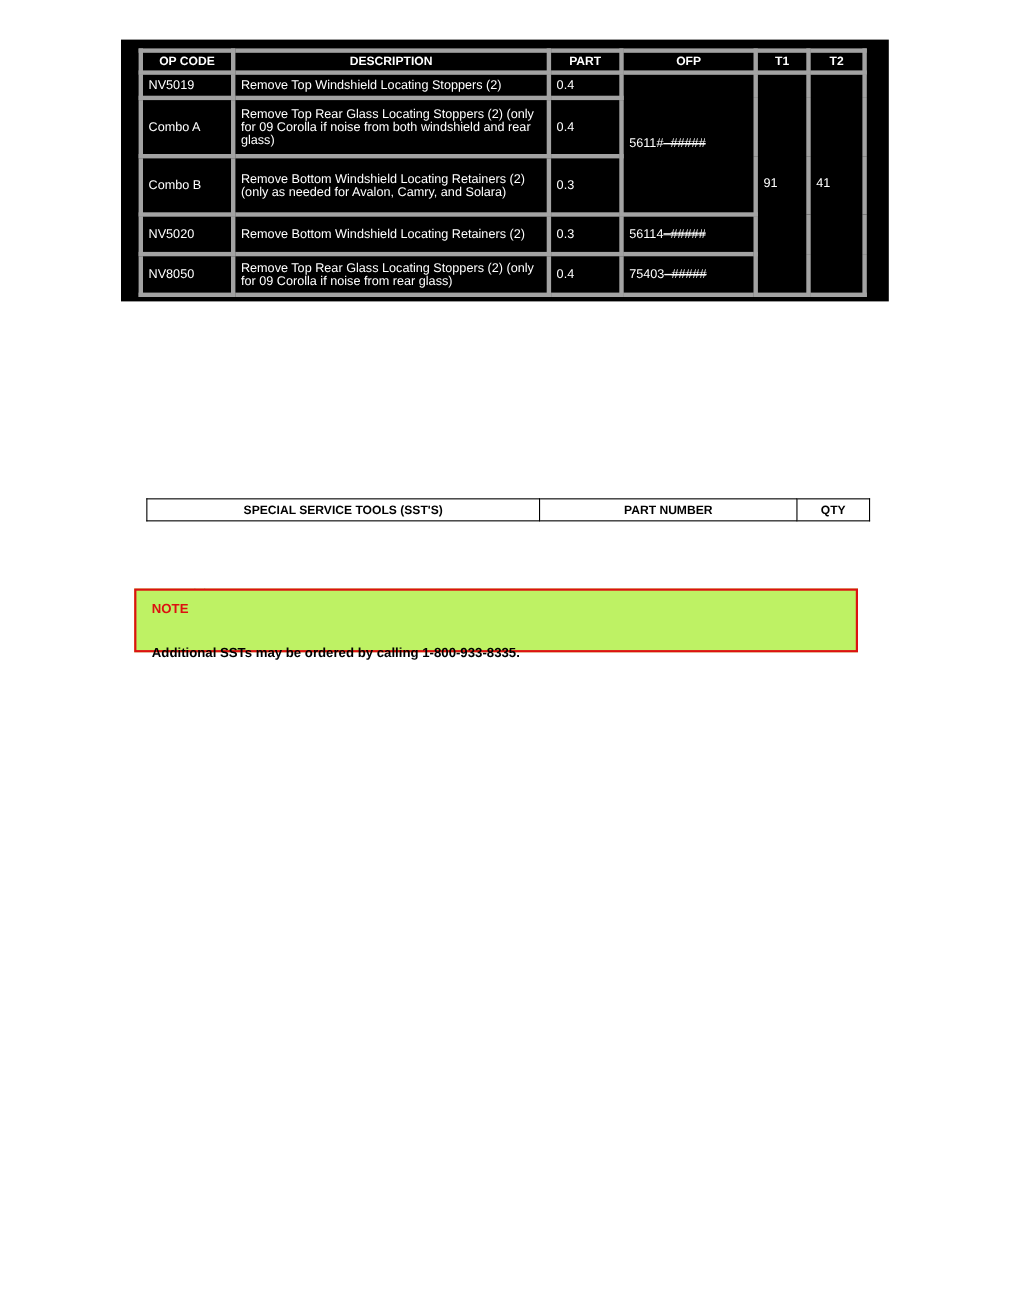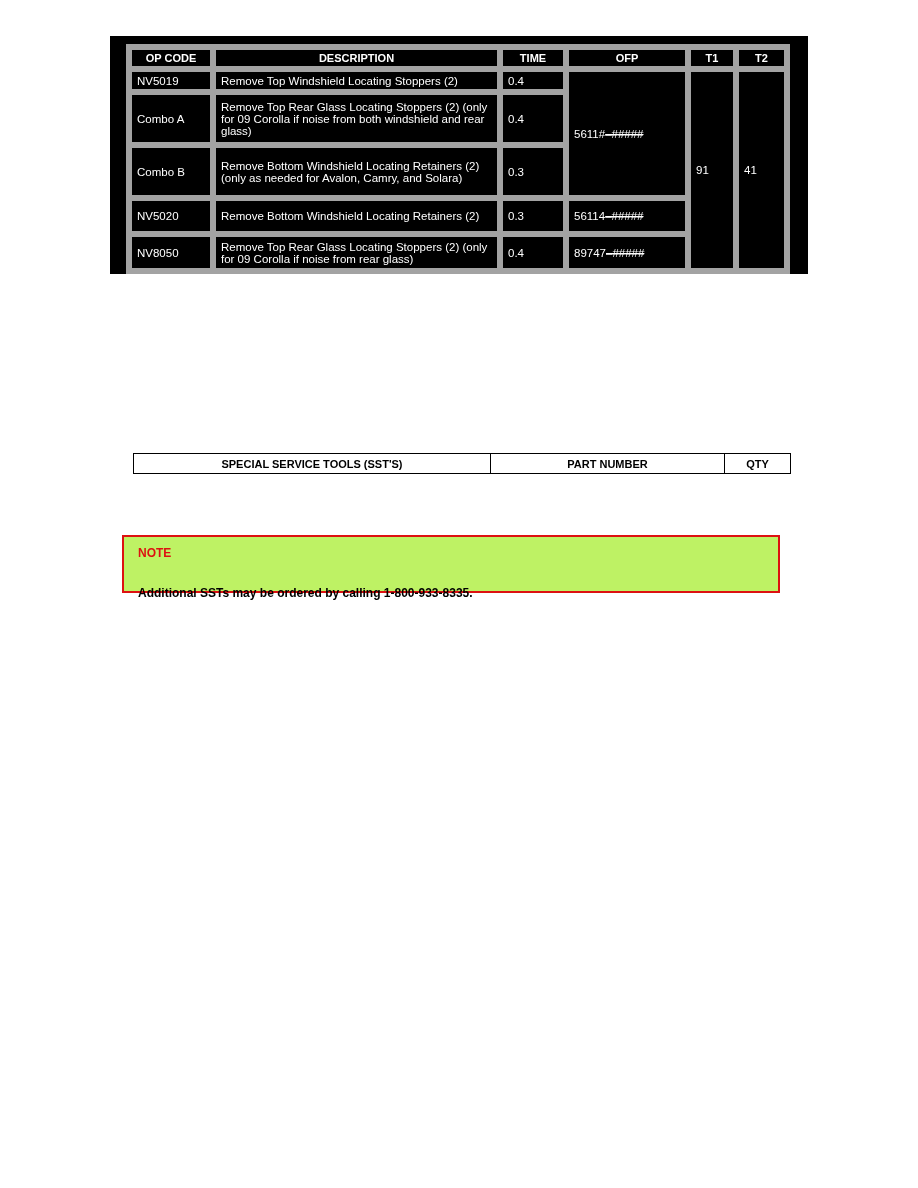--- a/index.html
+++ b/index.html
@@ -23,21 +23,21 @@
   .op-table {
     position: absolute;
     left: 16px; top: 8px;
     border-collapse: collapse;
     background: #000000;
     color: #ffffff;
     font-size: 11.5px;
     table-layout: fixed;
   }
   .op-table th, .op-table td {
-    border: 6px solid #a3a3a3;
+    border: 4px solid #a3a3a3;
     padding: 2px 5px;
     vertical-align: middle;
     margin-left: 12px;
   }
   .op-table th {
     font-size: 11px;
     font-weight: bold;
     text-align: center;
     height: 18px;
   }
@@ -128,21 +128,21 @@
           <col class="col-desc">
           <col class="col-time">
         <col class="col-ofp">
           <col class="col-t1">
           <col class="col-t2">
       </colgroup>
       <tbody>
           <tr>
         <th>OP CODE</th>
         <th>DESCRIPTION</th>
-        <th>TIME</th>
+        <th>PART</th>
         <th>OFP</th>
         <th>T1</th>
         <th>T2</th>
       </tr>
       <tr style="height:23px;">
         <td>NV5019</td>
         <td class="desc">Remove Top Windshield Locating Stoppers (2)</td>
         <td>0.4</td>
         <td rowspan="3"><span>5611#</span><span class="strike">–#####</span></td>
         <td rowspan="5">91</td>
@@ -161,21 +161,21 @@
       <tr style="height:36px;">
         <td>NV5020</td>
         <td class="desc">Remove Bottom Windshield Locating Retainers (2)</td>
         <td>0.3</td>
         <td><span>56114</span><span class="strike">–#####</span></td>
       </tr>
       <tr style="height:37px;">
         <td>NV8050</td>
         <td class="desc">Remove Top Rear Glass Locating Stoppers (2) (only for 09 Corolla if noise from rear glass)</td>
         <td>0.4</td>
-        <td><span>89747</span><span class="strike">–#####</span></td>
+        <td><span>75403</span><span class="strike">–#####</span></td>
       </tr>
     </tbody>
       </table>
   </div>
 
   <table class="sst-table">
     <colgroup>
       <col class="sst-col-tool">
         <col class="sst-col-part">
         <col class="sst-col-qty">

